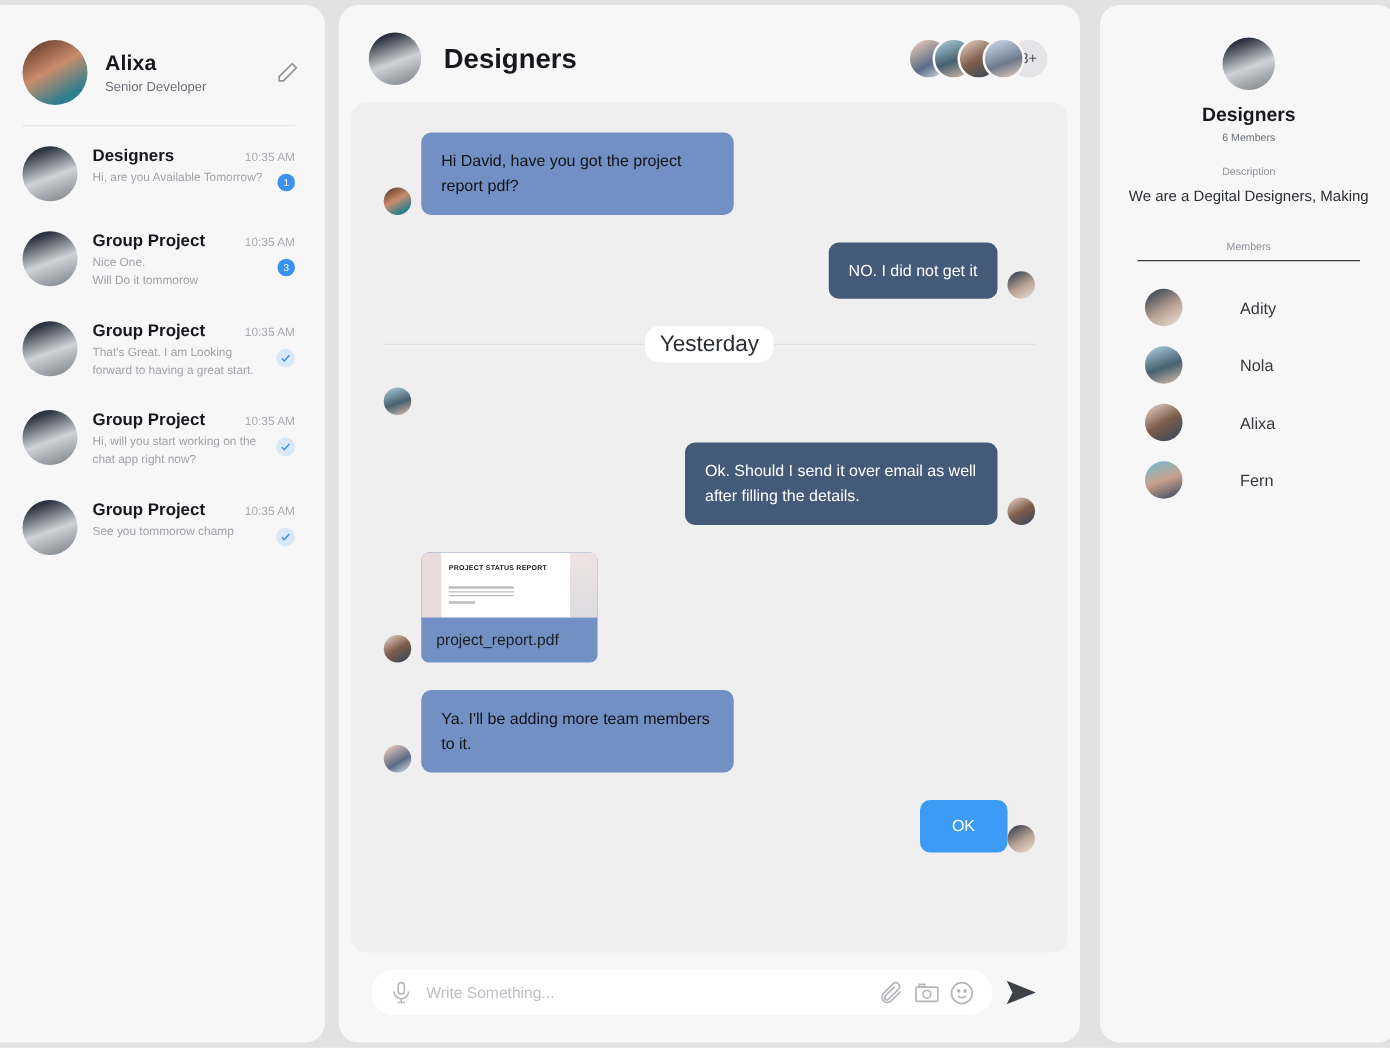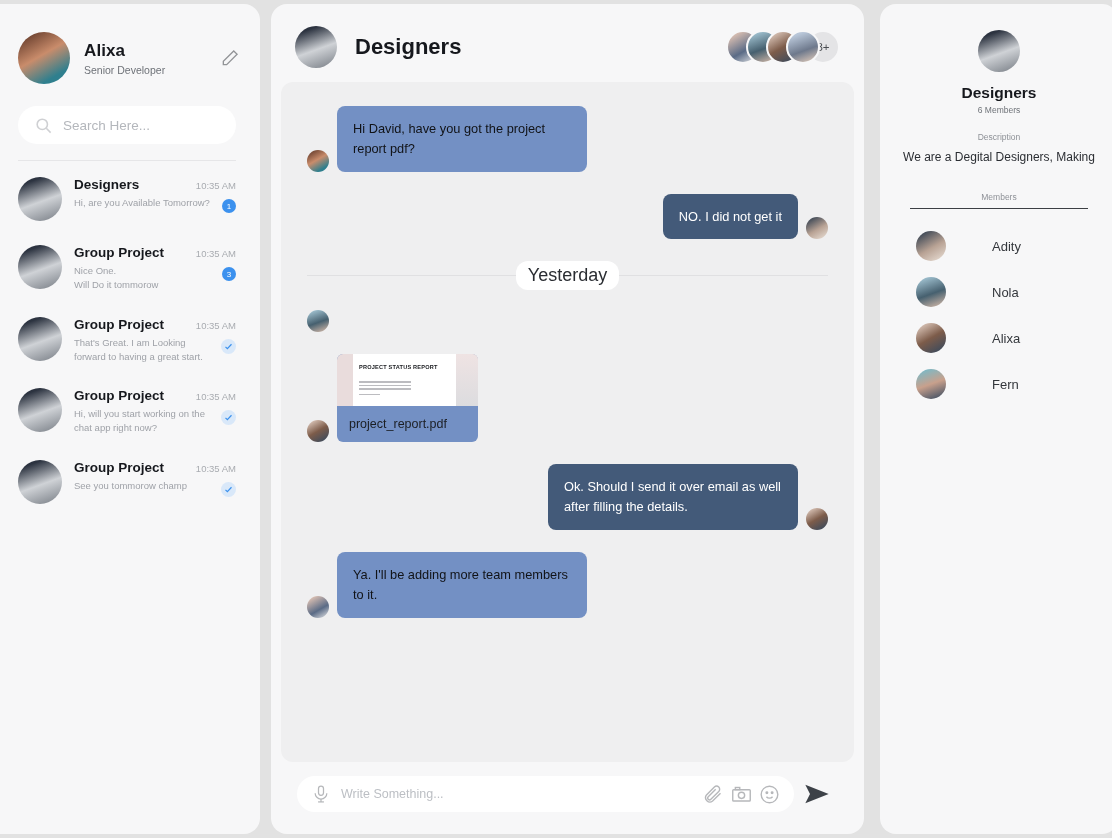--- a/index.html
+++ b/index.html
@@ -166,27 +166,20 @@
       <div class="avatar ph1"></div>
       <div class="profile-text">
         <div class="profile-name">Alixa</div>
         <div class="profile-role">Senior Developer</div>
       </div>
       <svg class="pencil-icon" viewBox="0 0 24 24" fill="none" stroke="#55585d" stroke-width="1.6">
         <path d="M16.5 3.5l4 4L8 20H4v-4z"></path>
       </svg>
     </div>
 
-    <div class="search-wrap">
-      <svg class="search-icon" viewBox="0 0 24 24" fill="none" stroke="#8e9197" stroke-width="2">
-        <circle cx="10.5" cy="10.5" r="6.5"></circle>
-          <line x1="15.5" y1="15.5" x2="21" y2="21"></line>
-      </svg>
-      <input class="search-input" value="" placeholder="Search Here..." style="">
-    </div>
 
     <div class="divider"></div>
 
     <div class="chat-list">
 
       <div class="chat-item">
         <div class="avatar ph2"></div>
         <div class="chat-main">
           <div class="chat-top">
             <span class="chat-title">Designers</span>
@@ -297,20 +290,25 @@
       </div>
 
       <div class="daysep">
         <div class="line"></div>
         <div class="pill">Yesterday</div>
         <div class="line"></div>
       </div>
 
       <div class="msg-row in">
         <div class="avatar ph6"></div>
+      </div>
+
+      <div class="msg-row out">
+        <div class="bubble out">Ok. Should I send it over email as well after filling the details.</div>
+        <div class="avatar ph7"></div>
       </div>
 
       <div class="msg-row in">
         <div class="avatar ph7"></div>
         <div class="file-card">
           <div class="file-thumb">
             <div class="page"></div>
             <div class="ttl">PROJECT
 STATUS REPORT</div>
             <div class="lines">
@@ -318,30 +316,29 @@
                 <i></i>
                 <i></i>
                 <i style="width:40%;margin-top:4px"></i>
               </div>
             <div class="stripe"></div>
           </div>
           <div class="file-name">project_report.pdf</div>
         </div>
       </div>
 
-      <div class="msg-row out">
-        <div class="bubble out">Ok. Should I send it over email as well after filling the details.</div>
-        <div class="avatar ph7"></div>
-      </div>
-
       <div class="msg-row in">
         <div class="avatar ph3"></div>
         <div class="bubble in">Ya. I'll be adding more team members to it.</div>
       </div>
 
+      <div class="msg-row out">
+        <div class="bubble ok">OK</div>
+        <div class="avatar ph5"></div>
+      </div>
     </div>
 
     <div class="composer">
       <div class="composer-box">
         <svg class="mic-icon" viewBox="0 0 24 24" fill="none" stroke="#7b7e83" stroke-width="1.5">
           <rect x="9" y="2.5" width="6" height="11" rx="3"></rect>
             <path d="M5 11a7 7 0 0 0 14 0"></path>
             <line x1="12" y1="18" x2="12" y2="21.5"></line>
             <line x1="8.5" y1="21.5" x2="15.5" y2="21.5"></line>
         </svg>

